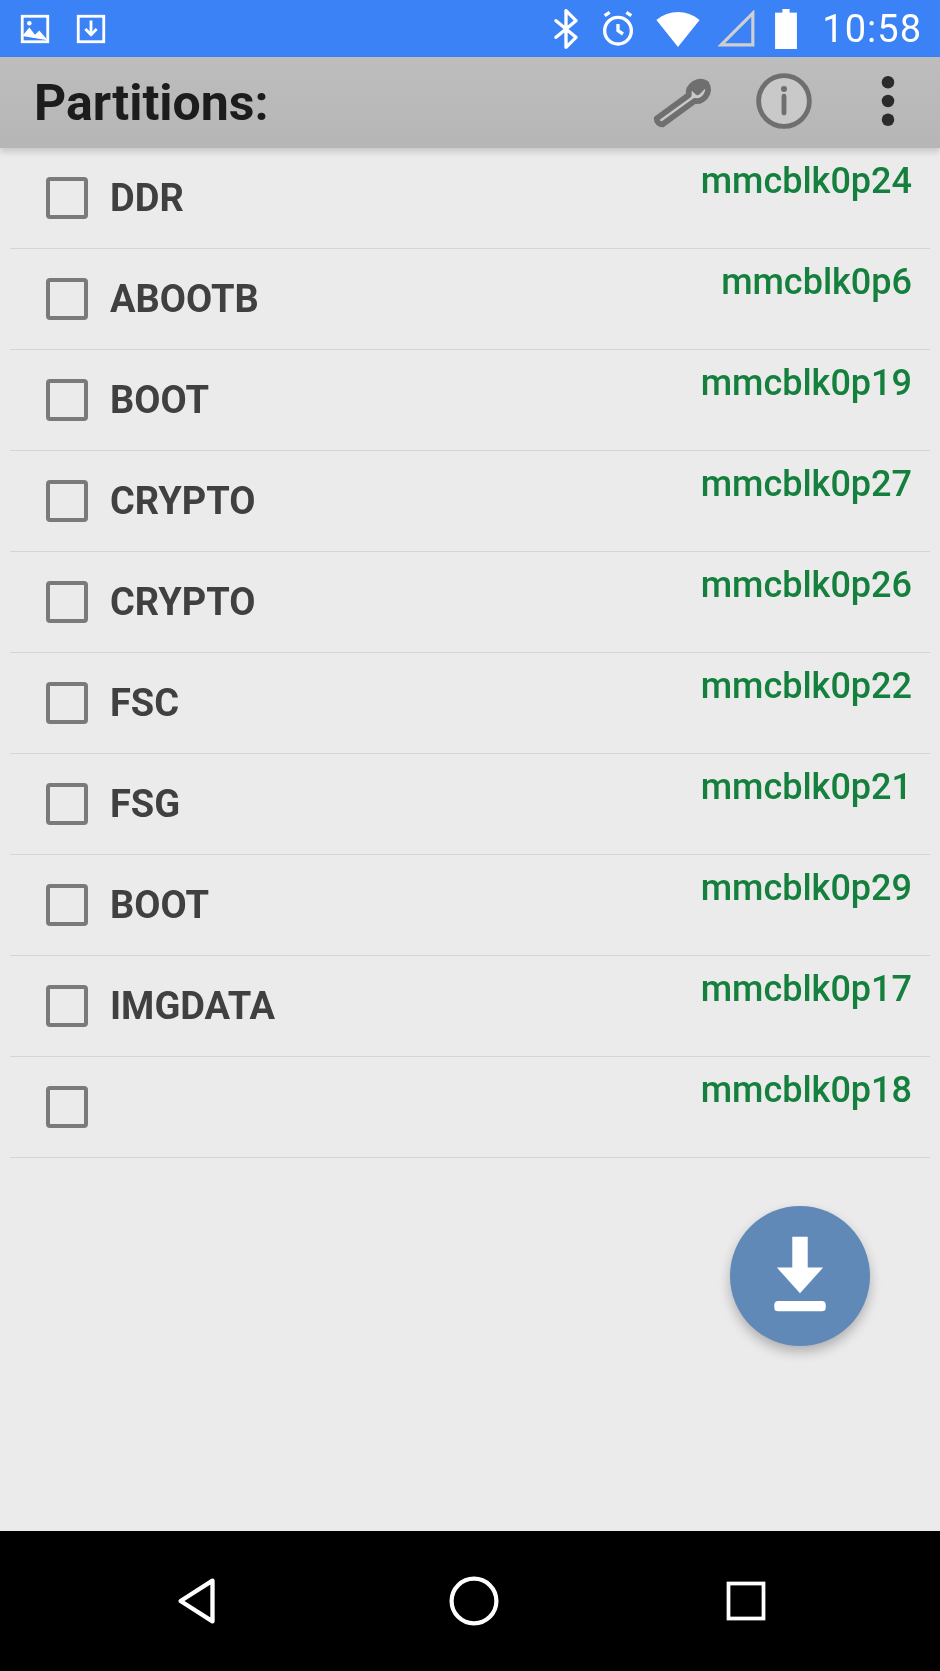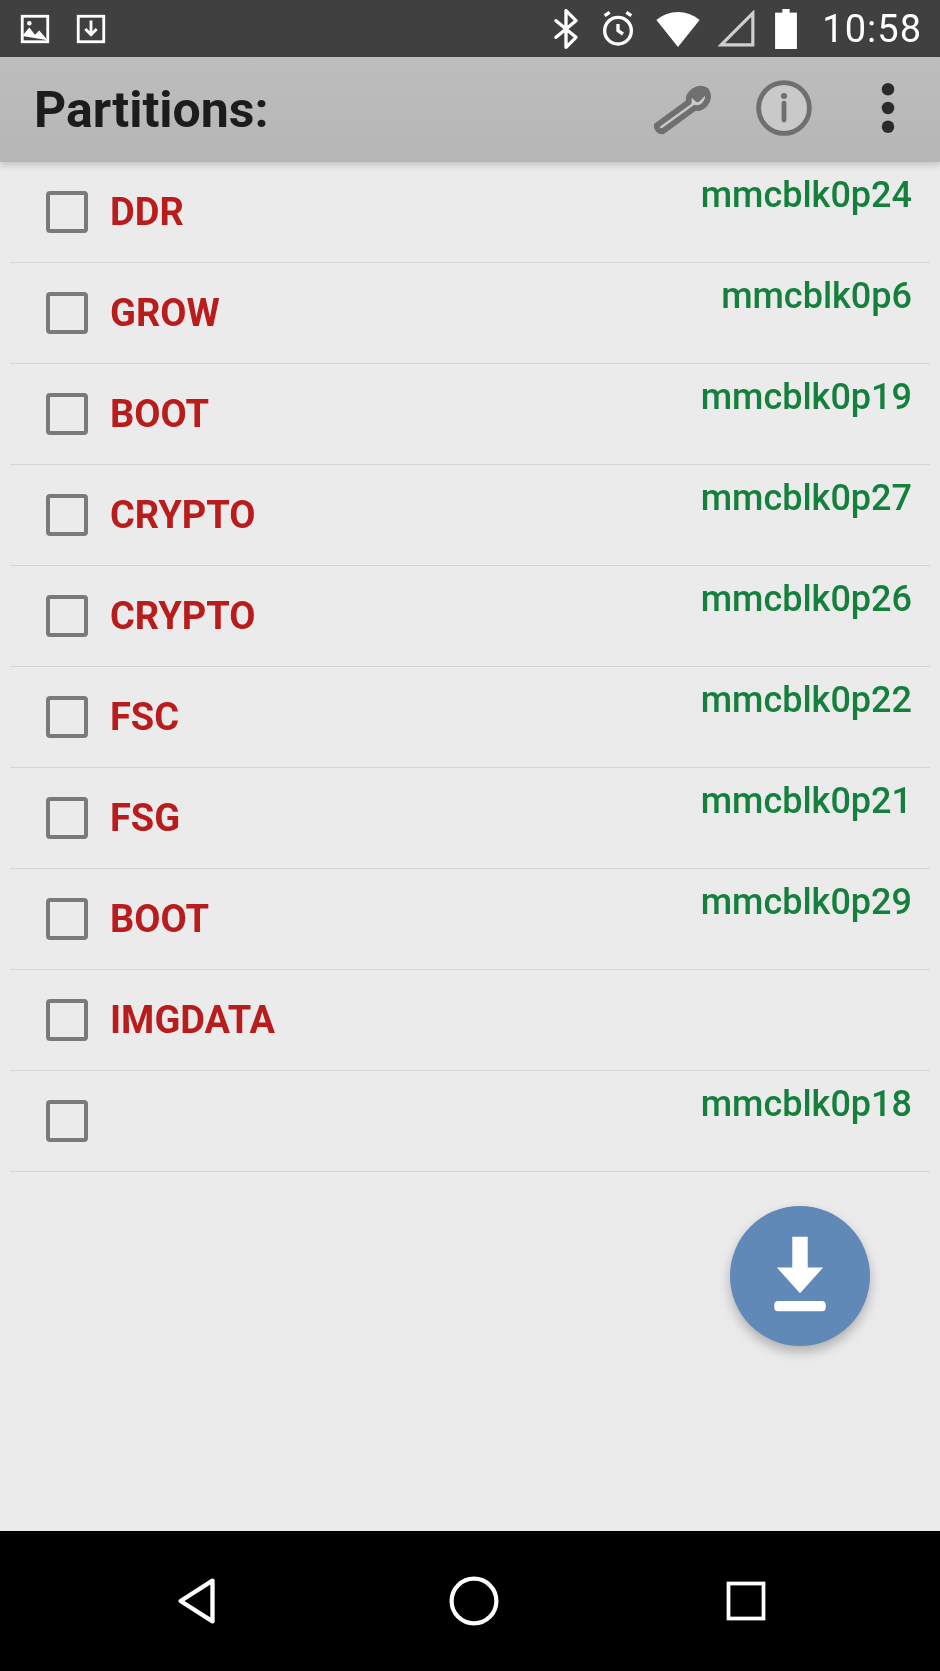--- a/index.html
+++ b/index.html
@@ -1,38 +1,38 @@
 <!DOCTYPE html>
 <html><head>
 <meta charset="utf-8">
 <style>
   * { margin: 0; padding: 0; box-sizing: border-box; }
   html, body { width: 940px; height: 1671px; font-family: Roboto, Arial, sans-serif; overflow: hidden; }
   .screen { width: 940px; height: 1671px; background: #ebebeb; position: relative; display: flex; flex-direction: column; }
 
   
-  .status-bar { height: 57px; background: #404040; color: #fff; display: flex; align-items: center; padding: 0 18px; }
+  .status-bar { height: 57px; background: #3b82f6; color: #fff; display: flex; align-items: center; padding: 0 18px; }
   .status-left { display: flex; align-items: center; gap: 22px; }
   .status-right { margin-left: auto; display: flex; align-items: center; gap: 18px; }
   .status-bar svg { display: block; }
   .clock { font-size: 38px; font-weight: 400; letter-spacing: 1px; margin-left: 6px; }
 
   
-  .app-bar { height: 105px; background: linear-gradient(#bdbdbd, #b6b6b6); display: flex; align-items: center; padding-left: 34px; padding-right: 20px; box-shadow: 0 4px 6px rgba(0,0,0,.15); position: relative; z-index: 2; }
+  .app-bar { height: 91px; background: linear-gradient(#bdbdbd, #b6b6b6); display: flex; align-items: center; padding-left: 34px; padding-right: 20px; box-shadow: 0 4px 6px rgba(0,0,0,.15); position: relative; z-index: 2; }
   .app-title { font-size: 50px; font-weight: 700; color: #1c1c1c; }
   .app-actions { margin-left: auto; display: flex; align-items: center; gap: 40px; }
   .app-actions .icon-btn { width: 64px; height: 64px; display: flex; align-items: center; justify-content: center; }
 
   
   .list-container { flex: 1; overflow: hidden; position: relative; }
   .list { position: absolute; left: 0; right: 0; top: 0; }
   .row { display: flex; align-items: center; height: 101px; padding-left: 36px; padding-right: 16px; border-bottom: 1px solid #d5d5d5; margin-left: 10px; margin-right: 10px; }
   .row:first-child { border-top: none; }
   .chk { width: 42px; height: 42px; border: 4px solid #7a7a7a; border-radius: 4px; flex-shrink: 0; }
-  .row-label { margin-left: 22px; font-size: 38px; font-weight: 700; color: #b91c1c; }
+  .row-label { margin-left: 22px; font-size: 38px; font-weight: 700; color: #404040; }
   .row-dev { margin-left: auto; font-size: 36px; font-weight: 500; color: #15803d; padding-right: 2px; align-self: flex-start; padding-top: 12px; }
 
   
   .fab { position: absolute; width: 140px; height: 140px; border-radius: 50%; background: #6089b8; right: 70px; bottom: 75px; display: flex; align-items: center; justify-content: center; box-shadow: 0 6px 12px rgba(0,0,0,.25); z-index: 5; }
 
   
   .gap { height: 110px; background: #ebebeb; }
 
   
   .nav-bar { height: 140px; background: #000; display: flex; align-items: center; justify-content: space-around; padding: 0 60px; }
@@ -126,21 +126,21 @@
 
   <div class="list-container">
     <div class="list" id="list">
         <div class="row">
           <div class="chk"></div>
           <div class="row-label">DDR</div>
           <div class="row-dev">mmcblk0p24</div>
         </div>
         <div class="row">
           <div class="chk"></div>
-          <div class="row-label">GROW</div>
+          <div class="row-label">ABOOTB</div>
           <div class="row-dev">mmcblk0p6</div>
         </div>
         <div class="row">
           <div class="chk"></div>
           <div class="row-label">BOOT</div>
           <div class="row-dev">mmcblk0p19</div>
         </div>
         <div class="row">
           <div class="chk"></div>
           <div class="row-label">CRYPTO</div>
@@ -162,20 +162,21 @@
           <div class="row-dev">mmcblk0p21</div>
         </div>
         <div class="row">
           <div class="chk"></div>
           <div class="row-label">BOOT</div>
           <div class="row-dev">mmcblk0p29</div>
         </div>
         <div class="row">
           <div class="chk"></div>
           <div class="row-label">IMGDATA</div>
+          <div class="row-dev">mmcblk0p17</div>
         </div>
         <div class="row">
           <div class="chk" style="visibility: visible;"></div>
           <div class="row-label"></div>
           <div class="row-dev">mmcblk0p18</div>
         </div>
       </div>
 
     <div class="fab">
       <span>

